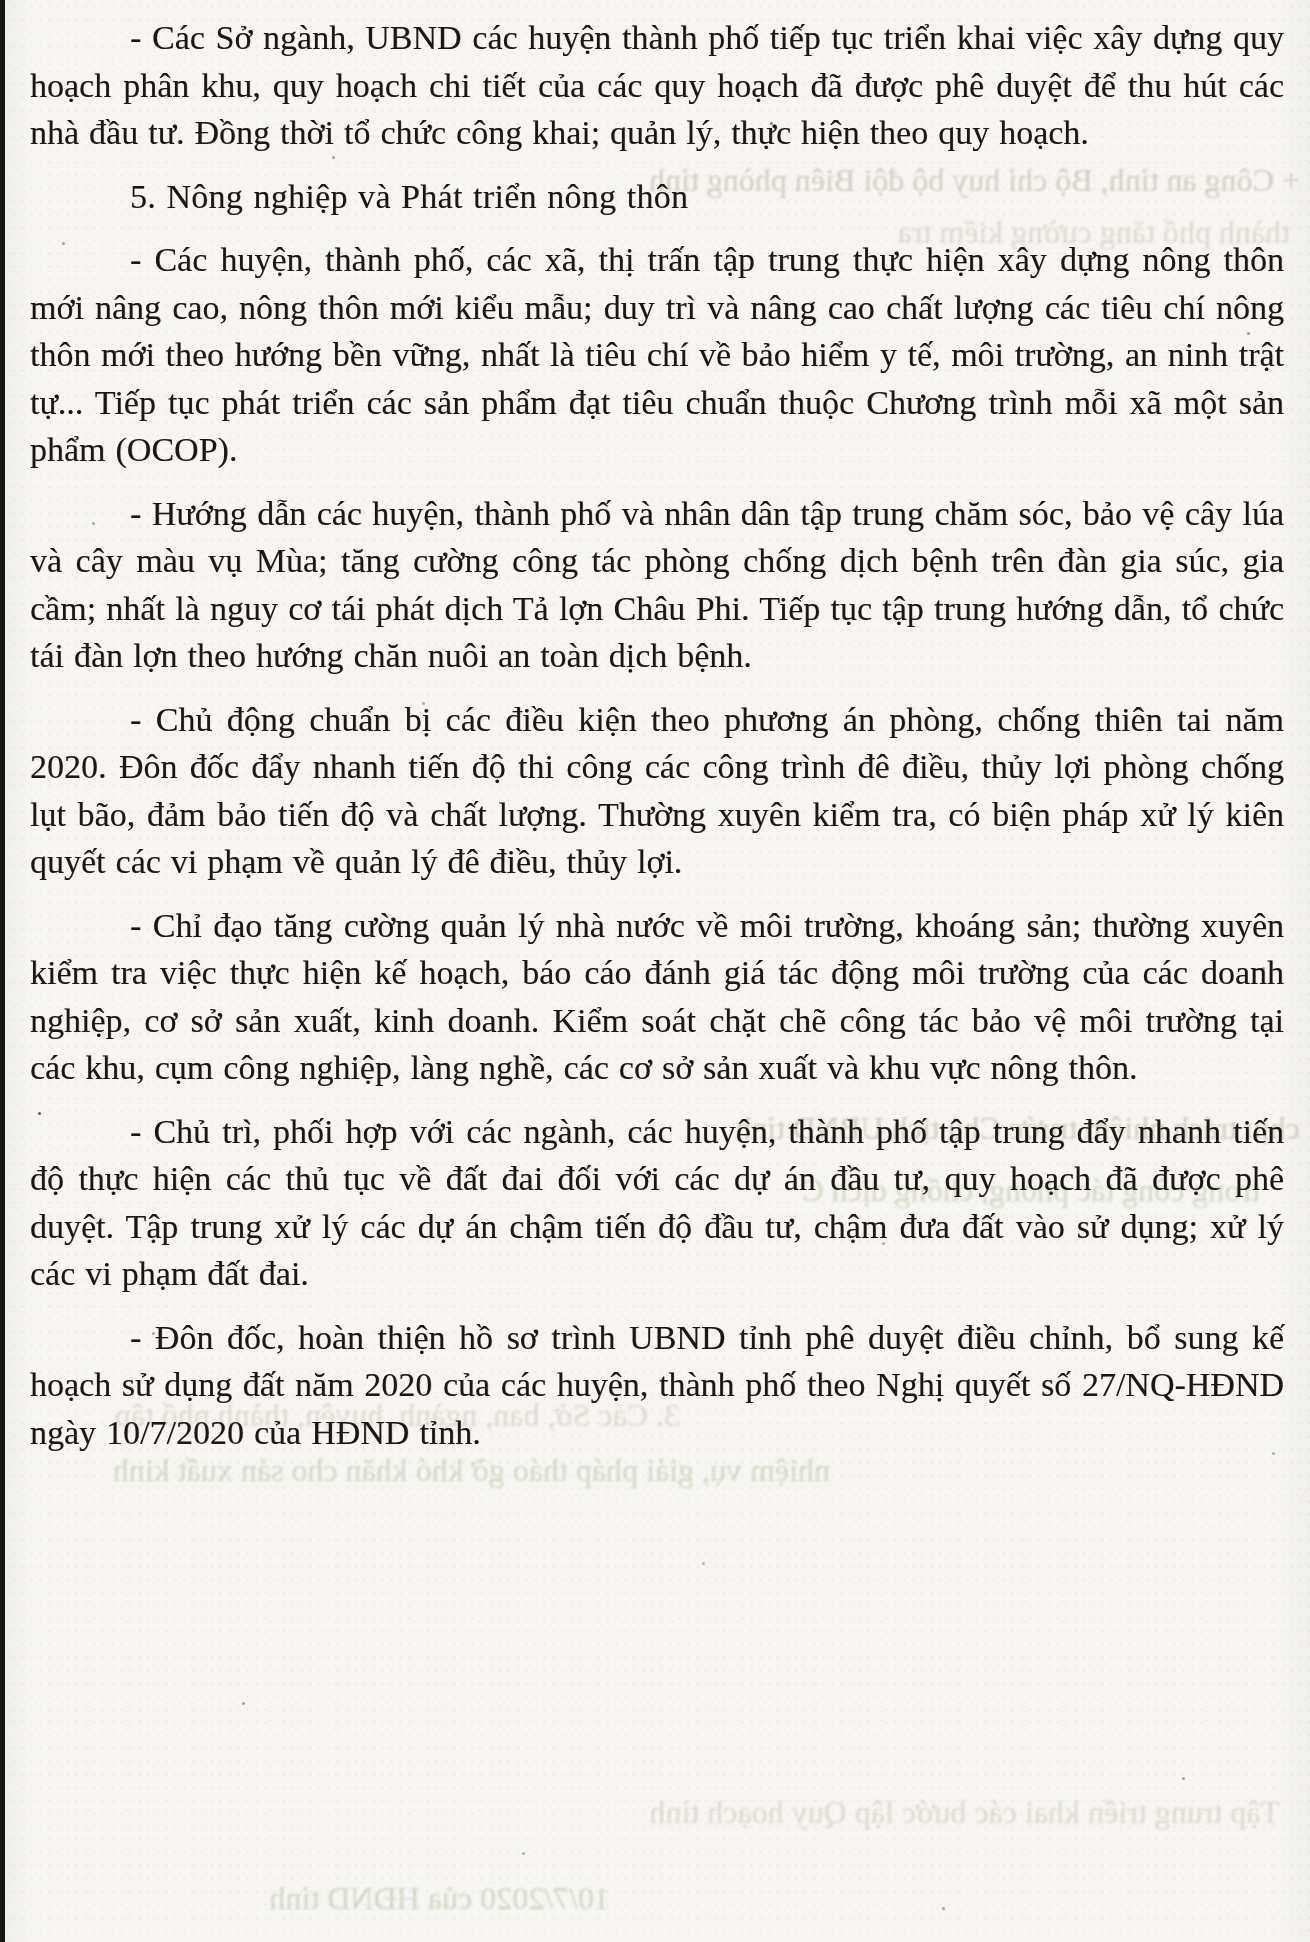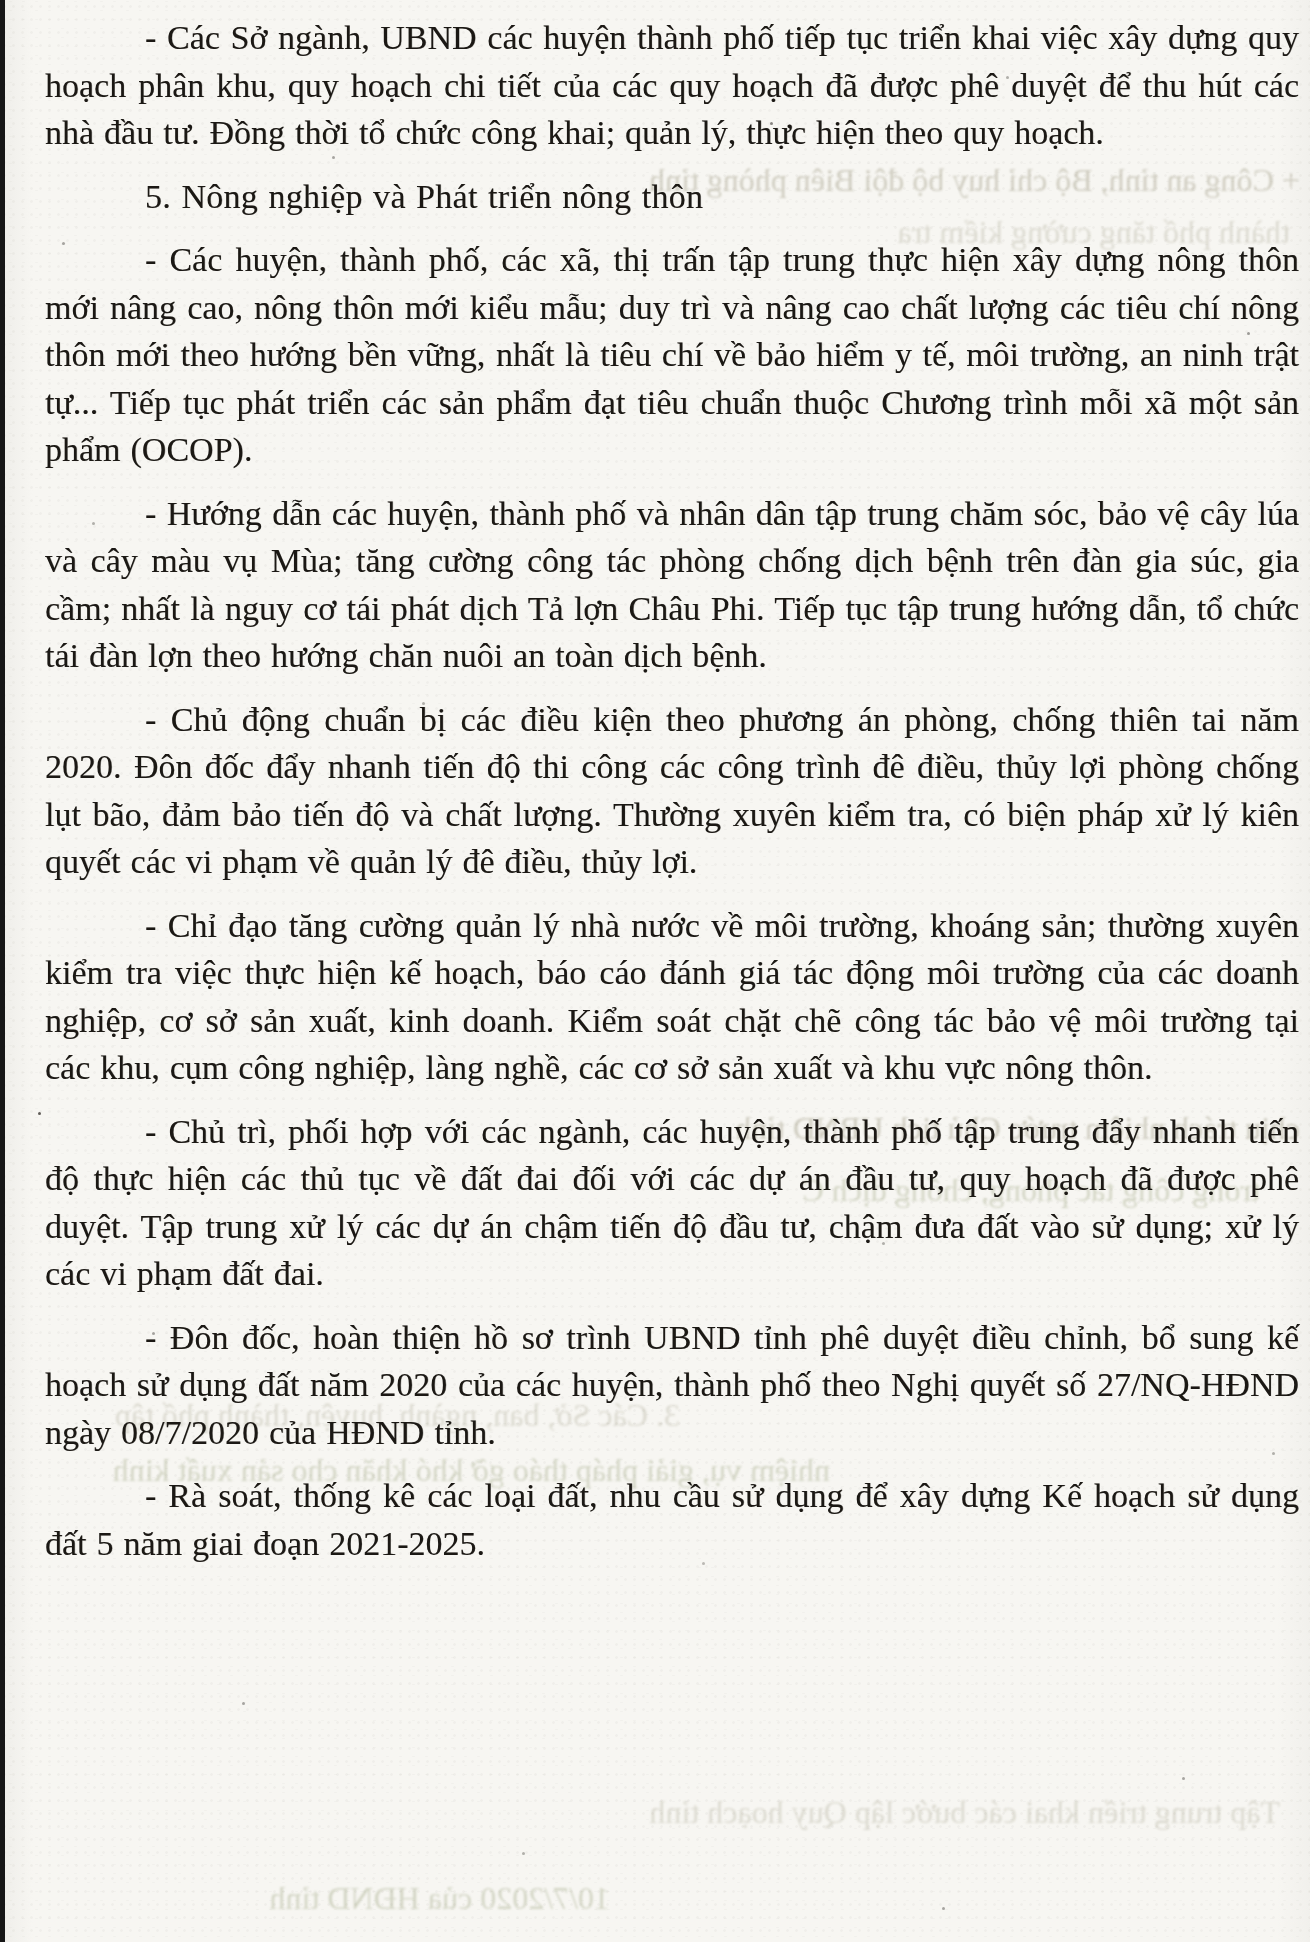--- a/index.html
+++ b/index.html
@@ -27,21 +27,21 @@
     position: absolute;
     left: 0; top: 0;
     width: 5px; height: 100%;
     background: #161616;
     z-index: 5;
   }
 
   
   .content {
     position: absolute;
-    left: 45px; top: 14px;
+    left: 30px; top: 14px;
     width: 1254px;
     z-index: 3;
   }
   .para, .heading {
     margin: 0 0 16px 0;
     text-indent: 100px;
     text-align: justify;
     text-shadow: 0.4px 0.4px 0.6px rgba(25,22,18,0.35);
     word-spacing: 1.5px;
   }
@@ -114,19 +114,18 @@
   </div>
 
   <div class="content">
     <p class="para">- Các Sở ngành, UBND các huyện thành phố tiếp tục triển khai việc xây dựng quy hoạch phân khu, quy hoạch chi tiết của các quy hoạch đã được phê duyệt để thu hút các nhà đầu tư. Đồng thời tổ chức công khai; quản lý, thực hiện theo quy hoạch.</p>
     <p class="heading">5. Nông nghiệp và Phát triển nông thôn</p>
     <p class="para">- Các huyện, thành phố, các xã, thị trấn tập trung thực hiện xây dựng nông thôn mới nâng cao, nông thôn mới kiểu mẫu; duy trì và nâng cao chất lượng các tiêu chí nông thôn mới theo hướng bền vững, nhất là tiêu chí về bảo hiểm y tế, môi trường, an ninh trật tự... Tiếp tục phát triển các sản phẩm đạt tiêu chuẩn thuộc Chương trình mỗi xã một sản phẩm (OCOP).</p>
     <p class="para">- Hướng dẫn các huyện, thành phố và nhân dân tập trung chăm sóc, bảo vệ cây lúa và cây màu vụ Mùa; tăng cường công tác phòng chống dịch bệnh trên đàn gia súc, gia cầm; nhất là nguy cơ tái phát dịch Tả lợn Châu Phi. Tiếp tục tập trung hướng dẫn, tổ chức tái đàn lợn theo hướng chăn nuôi an toàn dịch bệnh.</p>
     <p class="para">- Chủ động chuẩn bị các điều kiện theo phương án phòng, chống thiên tai năm 2020. Đôn đốc đẩy nhanh tiến độ thi công các công trình đê điều, thủy lợi phòng chống lụt bão, đảm bảo tiến độ và chất lượng. Thường xuyên kiểm tra, có biện pháp xử lý kiên quyết các vi phạm về quản lý đê điều, thủy lợi.</p>
     <p class="para">- Chỉ đạo tăng cường quản lý nhà nước về môi trường, khoáng sản; thường xuyên kiểm tra việc thực hiện kế hoạch, báo cáo đánh giá tác động môi trường của các doanh nghiệp, cơ sở sản xuất, kinh doanh. Kiểm soát chặt chẽ công tác bảo vệ môi trường tại các khu, cụm công nghiệp, làng nghề, các cơ sở sản xuất và khu vực nông thôn.</p>
     <p class="para">- Chủ trì, phối hợp với các ngành, các huyện, thành phố tập trung đẩy nhanh tiến độ thực hiện các thủ tục về đất đai đối với các dự án đầu tư, quy hoạch đã được phê duyệt. Tập trung xử lý các dự án chậm tiến độ đầu tư, chậm đưa đất vào sử dụng; xử lý các vi phạm đất đai.</p>
-    <p class="para">- Đôn đốc, hoàn thiện hồ sơ trình UBND tỉnh phê duyệt điều chỉnh, bổ sung kế hoạch sử dụng đất năm 2020 của các huyện, thành phố theo Nghị quyết số 27/NQ-HĐND ngày 08/7/2020 của HĐND tỉnh.</p>
-    <p class="para">- Rà soát, thống kê các loại đất, nhu cầu sử dụng để xây dựng Kế hoạch sử dụng đất 5 năm giai đoạn 2021-2025.</p>
+    <p class="para">- Đôn đốc, hoàn thiện hồ sơ trình UBND tỉnh phê duyệt điều chỉnh, bổ sung kế hoạch sử dụng đất năm 2020 của các huyện, thành phố theo Nghị quyết số 27/NQ-HĐND ngày 10/7/2020 của HĐND tỉnh.</p>
   </div>
 
   <div class="specks"></div>
 
 </div>
 
 </body></html>

